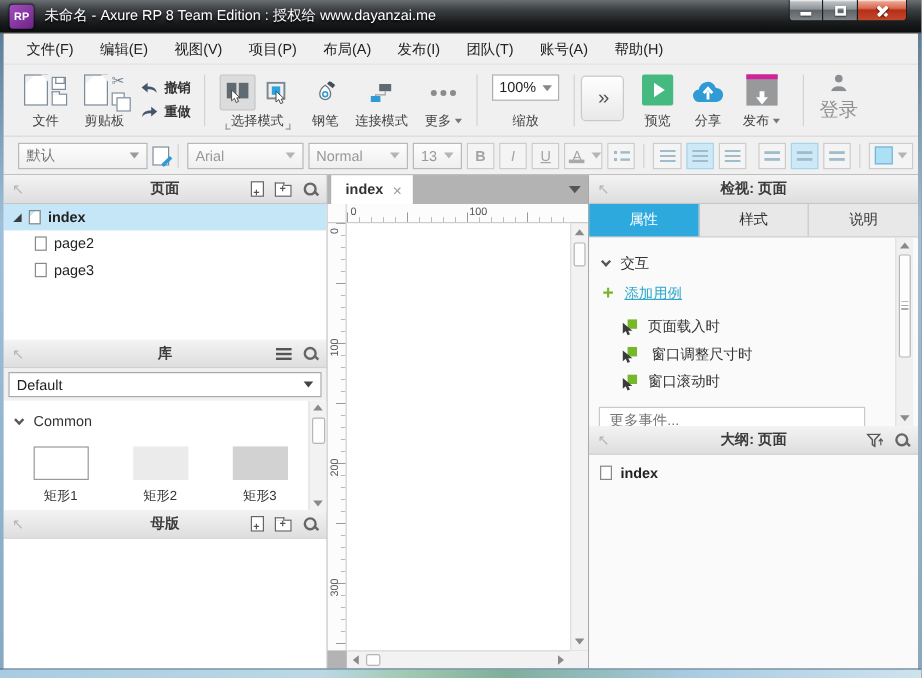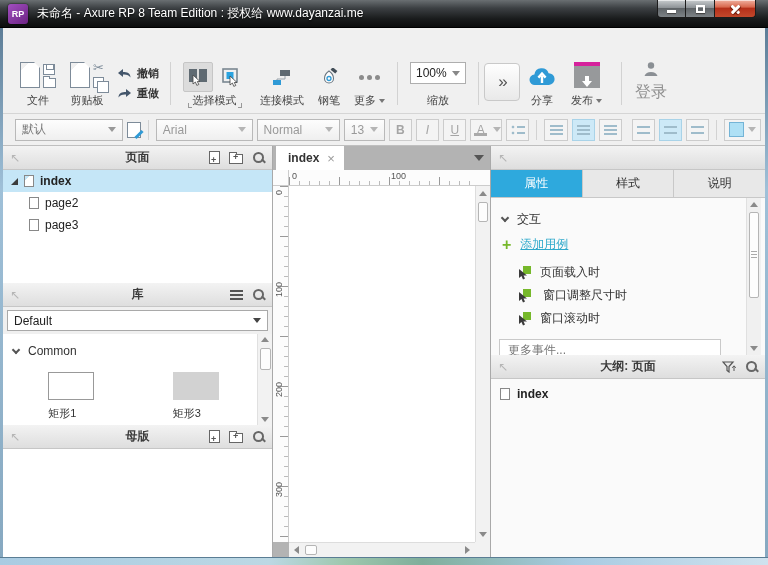--- a/index.html
+++ b/index.html
@@ -133,21 +133,21 @@
 
   
   .lib-head { top:137px; }
   .lib-selectwrap { position:absolute; top:161px; left:0; right:0; height:27px; background:#f0f0f0; display:flex; align-items:center; padding:0 4px; }
   .lib-select { flex:1; height:21px; border:1px solid #a9a9a9; background:#fff; display:flex; align-items:center; justify-content:space-between; padding:0 6px; color:#222; }
   .dd-arrow { width:0; height:0; border-top:5px solid #444; border-left:4px solid transparent; border-right:4px solid transparent; }
   .lib-content { position:absolute; top:188px; left:0; right:0; height:91px; background:#fff; overflow:hidden; }
   .chev-down { width:6px; height:6px; border-right:2px solid #555; border-bottom:2px solid #555; transform:rotate(45deg); margin-top:-3px; }
   .lib-section { display:flex; align-items:center; gap:9px; padding:10px 0 0 10px; color:#333; }
   .widget-row { display:flex; padding:14px 14px 0 6px; justify-content:space-around; }
-  .widget { display:flex; flex-direction:column; gap:6px; }
+  .widget { display:flex; flex-direction:column; align-items:center; gap:6px; }
   .swatch { width:46px; height:28px; }
   .swatch.s1 { background:#fff; border:1px solid #999; }
   .swatch.s2 { background:#ebebeb; }
   .swatch.s3 { background:#d2d2d2; }
   .wlabel { font-size:11px; color:#333; }
   .lib-scroll { position:absolute; right:0; top:0; bottom:0; width:15px; background:#f2f2f2; border-left:1px solid #e0e0e0;
     display:flex; flex-direction:column; align-items:center; justify-content:space-between; padding:3px 0; }
   .sc-up { width:0; height:0; border-bottom:5px solid #8a8a8a; border-left:4px solid transparent; border-right:4px solid transparent; }
   .sc-down { width:0; height:0; border-top:5px solid #8a8a8a; border-left:4px solid transparent; border-right:4px solid transparent; }
   .sc-left { width:0; height:0; border-right:5px solid #8a8a8a; border-top:4px solid transparent; border-bottom:4px solid transparent; }
@@ -227,20 +227,31 @@
         </div>
       <div class="winbtn max">
           <span class="glyph-max"></span>
         </div>
       <div class="winbtn close">
           <span class="glyph-close"></span>
         </div>
     </div>
   </div>
 
+  <div class="menubar">
+    <span class="menu-item">文件(F)</span>
+    <span class="menu-item">编辑(E)</span>
+    <span class="menu-item">视图(V)</span>
+    <span class="menu-item">项目(P)</span>
+    <span class="menu-item">布局(A)</span>
+    <span class="menu-item">发布(I)</span>
+    <span class="menu-item">团队(T)</span>
+    <span class="menu-item">账号(A)</span>
+    <span class="menu-item">帮助(H)</span>
+  </div>
 
   <div class="toolbar">
     <div class="tgroup" style="margin-left:10px">
       <div class="ticons">
         <span class="doc-big"></span>
         <span class="mini-col">
           <span class="ico-save"></span>
           <span class="ico-open"></span>
         </span>
       </div>
@@ -289,56 +300,62 @@
         </span>
       </div>
       <div class="bracket-cap">
         <span class="corner-l"></span>
         <span>选择模式</span>
         <span class="corner-r"></span>
       </div>
     </div>
     <div class="tgroup">
       <div class="ticons" style="height:30px;align-items:center">
+        <svg width="17" height="19">
+          <path d="M8 3C11 5 12.5 7.5 12.5 10.5c0 2.5-2 4.5-4.5 4.5s-4.5-2-4.5-4.5C3.5 7.5 5 5 8 3z" fill="#fdfdfd" stroke="#6a7680" stroke-width="1.1"></path>
+          <circle cx="8" cy="10.5" r="2" fill="none" stroke="#2f9ad6" stroke-width="1.3"></circle>
+          <rect x="10" y="0" width="6" height="3.4" transform="rotate(38 12 2)" fill="#434e58"></rect>
+        </svg>
+      </div>
+      <div class="caption">钢笔</div>
+    </div>
+    <div class="tgroup">
+      <div class="ticons" style="height:30px;align-items:center">
         <svg width="20" height="17">
           <rect x="8" y="1" width="10" height="6" fill="#5f6a72"></rect>
           <path d="M13 7v3H5v3" stroke="#98a2aa" fill="none"></path>
           <rect x="1" y="11" width="8" height="5" fill="#2f9ad6"></rect>
         </svg>
       </div>
       <div class="caption">连接模式</div>
     </div>
     <div class="tgroup">
-      <div class="ticons" style="height:30px;align-items:center">
-        <svg width="17" height="19">
-          <path d="M8 3C11 5 12.5 7.5 12.5 10.5c0 2.5-2 4.5-4.5 4.5s-4.5-2-4.5-4.5C3.5 7.5 5 5 8 3z" fill="#fdfdfd" stroke="#6a7680" stroke-width="1.1"></path>
-          <circle cx="8" cy="10.5" r="2" fill="none" stroke="#2f9ad6" stroke-width="1.3"></circle>
-          <rect x="10" y="0" width="6" height="3.4" transform="rotate(38 12 2)" fill="#434e58"></rect>
-        </svg>
-      </div>
-      <div class="caption">钢笔</div>
-    </div>
-    <div class="tgroup">
       <div class="dots">
           <i></i>
           <i></i>
           <i></i>
         </div>
       <div class="caption"><span>更多</span><span class="caret"></span></div>
     </div>
     <div class="tsep"></div>
     <div class="tgroup">
       <div class="zoom-box">
         <span>100%</span>
         <span class="dd-arrow" style="border-top-color:#888"></span>
       </div>
       <div class="caption">缩放</div>
     </div>
     <div class="tsep"></div>
     <div class="chev-btn">»</div>
+    <div class="tgroup" style="margin-left:8px">
+      <div class="preview-ico">
+          <span class="play-tri"></span>
+        </div>
+      <div class="caption">预览</div>
+    </div>
     <div class="tgroup">
       <svg width="30" height="26" style="margin-top:2px">
         <path d="M8 21a5.2 5.2 0 0 1-.6-10.4A7.3 7.3 0 0 1 21.6 9.3 5.6 5.6 0 0 1 22 20.9z" fill="#2f9ad6"></path>
         <path d="M15 19v-7" stroke="#fff" stroke-width="2.4"></path>
         <path d="M11.4 13.6 15 9.6l3.6 4" stroke="#fff" stroke-width="2.4" fill="none"></path>
       </svg>
       <div class="caption">分享</div>
     </div>
     <div class="tgroup">
       <div class="publish-ico">
@@ -459,20 +476,24 @@
         <div class="lib-section">
           <span class="chev-down"></span>
           <span>Common</span>
         </div>
         <div class="widget-row">
           <div class="widget">
             <div class="swatch s1"></div>
             <div class="wlabel">矩形1</div>
           </div>
           <div class="widget">
+            <div class="swatch s2"></div>
+            <div class="wlabel">矩形2</div>
+          </div>
+          <div class="widget">
             <div class="swatch s3"></div>
             <div class="wlabel">矩形3</div>
           </div>
         </div>
         <div class="lib-scroll">
           <span class="sc-up"></span>
           <span class="sc-thumb"></span>
           <span class="sc-down"></span>
         </div>
       </div>
@@ -519,20 +540,21 @@
         <span class="sc-left"></span>
         <span class="sc-thumb"></span>
         <span class="sc-right"></span>
       </div>
       <div class="scroll-corner"></div>
     </div>
 
     <div class="right-panel">
       <div class="phead insp-head">
         <span class="nw-arrow">↖</span>
+        <span class="ptitle">检视: 页面</span>
       </div>
       <div class="insp-tabs">
         <div class="itab active">属性</div>
         <div class="itab">样式</div>
         <div class="itab">说明</div>
       </div>
       <div class="insp-content">
         <div class="ic-row row-interaction">
           <span class="chev-down"></span>
           <span>交互</span>

